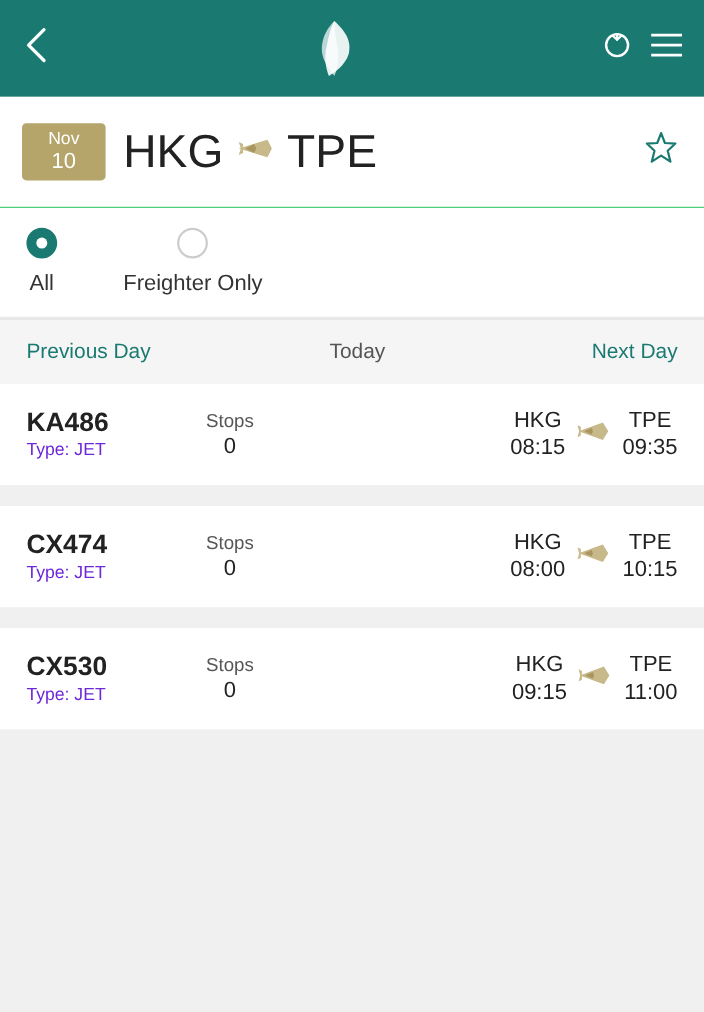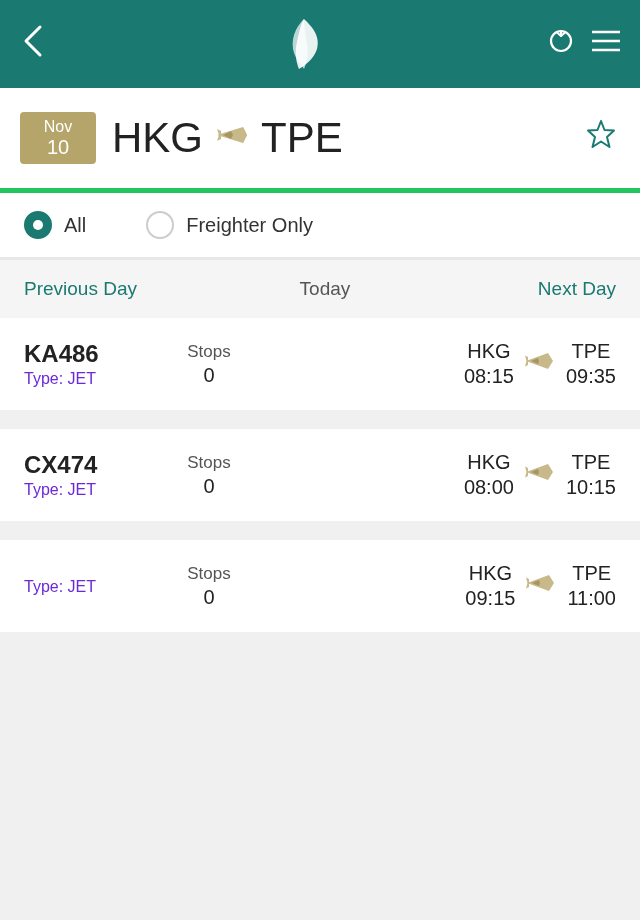--- a/index.html
+++ b/index.html
@@ -46,21 +46,21 @@
       cursor: pointer;
     }
 
     
     .route-section {
       background: white;
       padding: 24px 20px;
       display: flex;
       align-items: center;
       gap: 16px;
-      border-bottom: 5px solid #22c55e;
+      border-bottom: 1px solid #22c55e;
     }
     .date-badge {
       background: #b5a56a;
       color: white;
       border-radius: 4px;
       padding: 6px 14px;
       text-align: center;
       min-width: 76px;
     }
     .date-badge .month {
@@ -103,20 +103,21 @@
       display: flex;
       align-items: center;
       gap: 0;
       border-bottom: 3px solid #e8e8e8;
     }
     .filter-option {
       display: flex;
       align-items: center;
       gap: 12px;
       margin-right: 60px;
+      flex-direction: column;
     }
     .radio-dot {
       width: 28px;
       height: 28px;
       border-radius: 50%;
       border: 2px solid #ccc;
       display: flex;
       align-items: center;
       justify-content: center;
       cursor: pointer;
@@ -351,20 +352,21 @@
         </svg>
       </span>
       <div class="flight-endpoint">
         <div class="endpoint-code">TPE</div>
         <div class="endpoint-time">10:15</div>
       </div>
     </div>
   </div>
     <div class="flight-card">
     <div class="flight-id-section">
+      <div class="flight-number">CX530</div>
       <div class="flight-type">Type: JET</div>
     </div>
     <div class="flight-stops">
       <div class="stops-label">Stops</div>
       <div class="stops-value">0</div>
     </div>
     <div class="flight-route">
       <div class="flight-endpoint">
         <div class="endpoint-code">HKG</div>
         <div class="endpoint-time">09:15</div>

